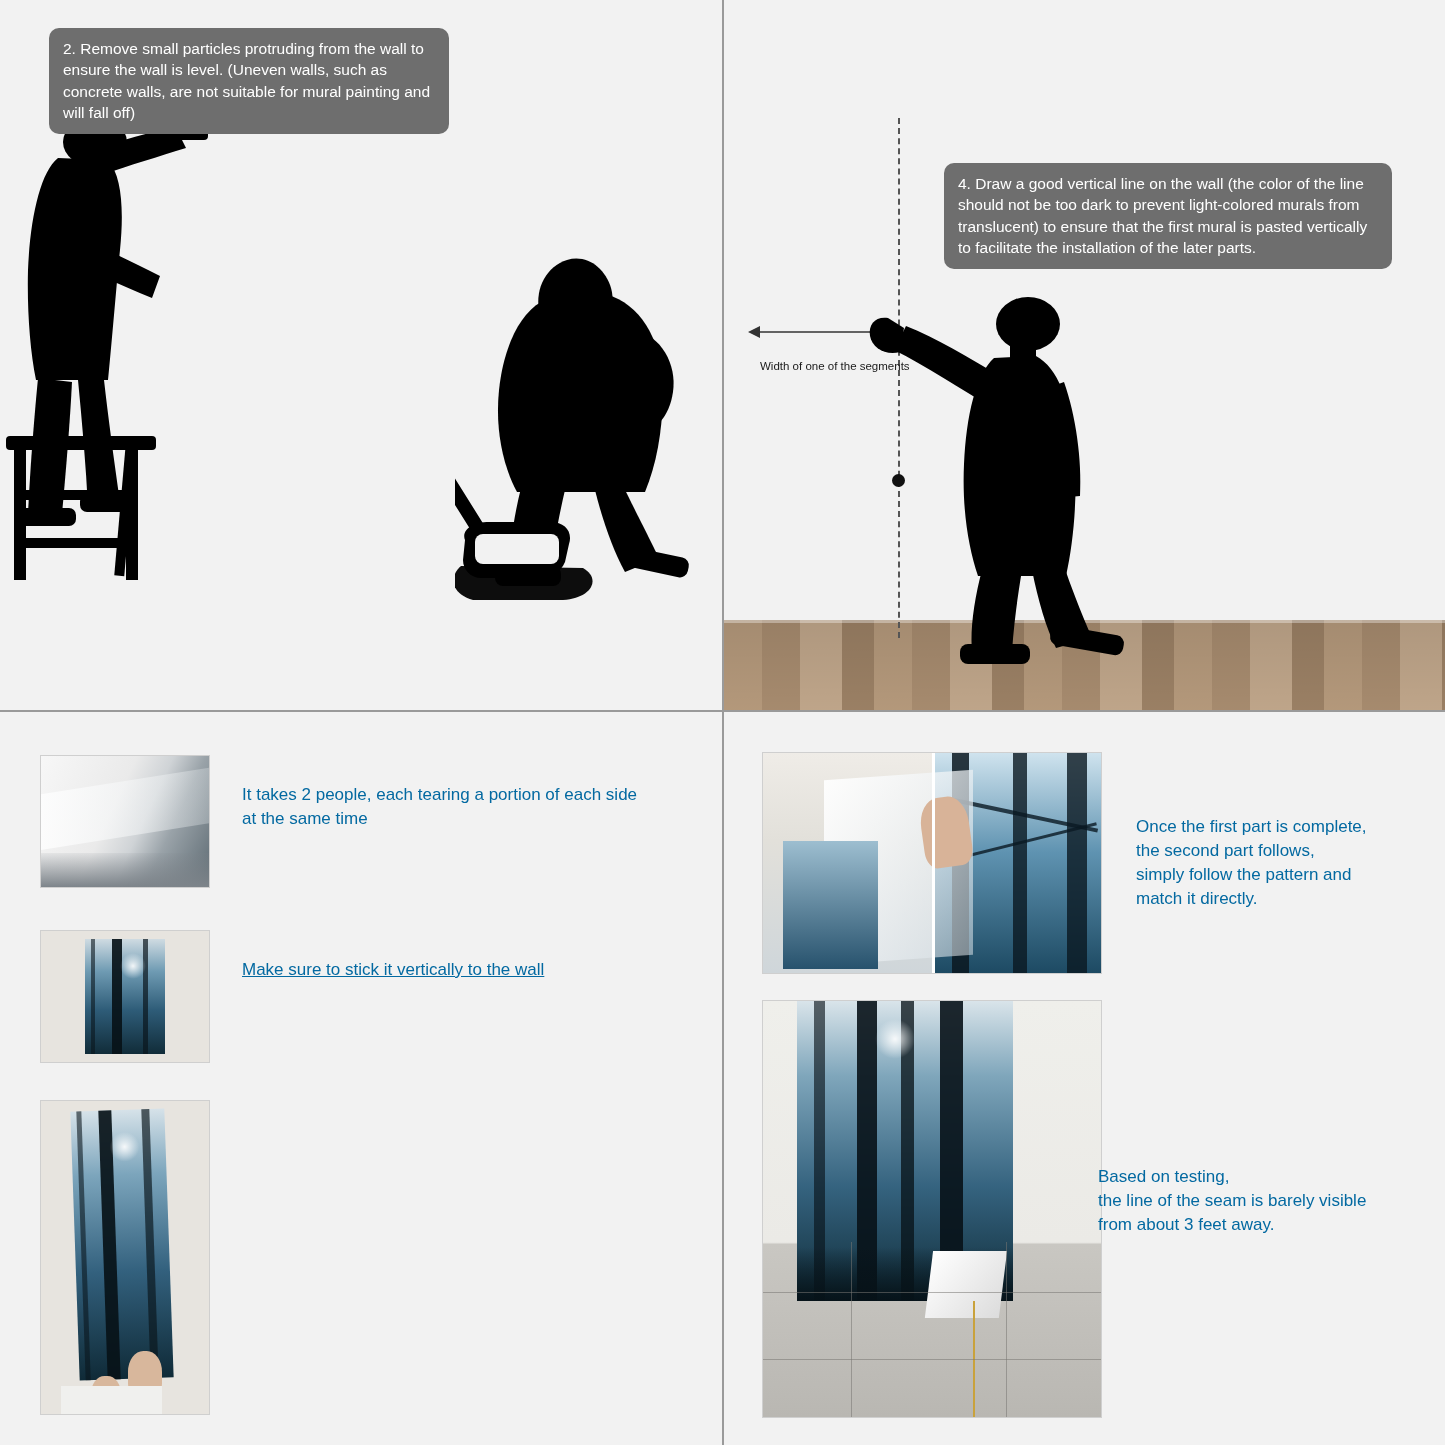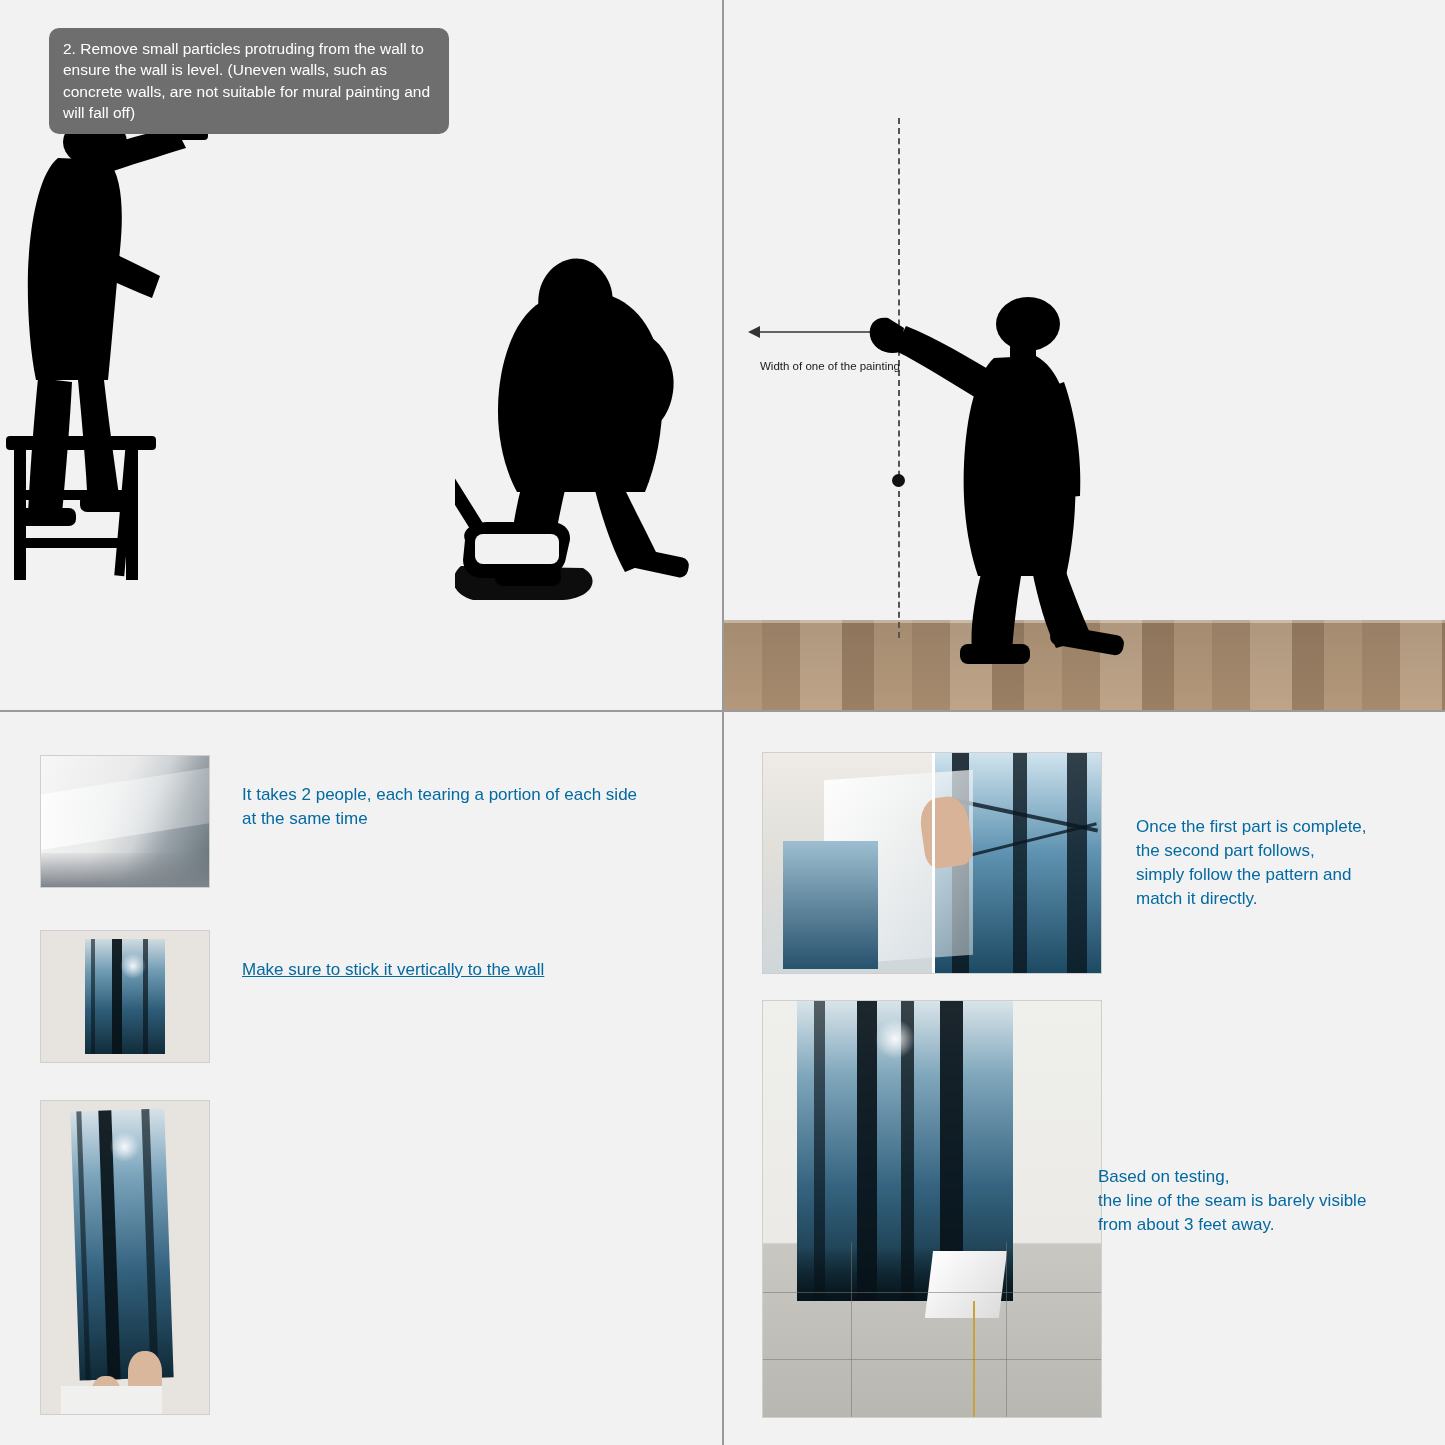--- a/index.html
+++ b/index.html
@@ -307,21 +307,21 @@
 
   <div id="floor-strip"></div>
 
   <div id="plumb-line"></div>
   <div id="plumb-dot"></div>
 
   <svg id="width-arrow" viewBox="0 0 152 14">
     <line x1="6" y1="7" x2="152" y2="7" stroke="#333" stroke-width="1.6"></line>
     <polygon points="0,7 12,1 12,13" fill="#333"></polygon>
   </svg>
-  <div id="width-label">Width of one of the painting</div>
+  <div id="width-label">Width of one of the segments</div>
 
   <svg class="silo" id="silo-marker" width="280" height="400" viewBox="0 0 280 400">
     <g fill="#000000">
 
       <ellipse cx="168" cy="54" rx="32" ry="27"></ellipse>
 
       <path d="M150 72 L176 78 L176 96 L150 92 Z"></path>
 
       <path d="M134 88 C116 104, 106 146, 104 194 C102 238, 108 276, 118 306 L206 306 C214 270, 218 222, 214 178 C210 130, 198 98, 176 86 Z"></path>
 
@@ -332,20 +332,21 @@
       <path d="M204 112 C216 146, 222 190, 220 226 L198 228 C196 190, 190 150, 182 120 Z"></path>
 
       <path d="M122 300 C114 330, 110 360, 112 382 L152 382 C154 352, 158 324, 162 300 Z"></path>
       <path d="M172 300 C178 330, 186 358, 196 378 L232 368 C220 340, 210 314, 204 296 Z"></path>
 
       <rect x="100" y="374" width="70" height="20" rx="8"></rect>
       <rect x="190" y="360" width="74" height="20" rx="8" transform="rotate(10 226 370)"></rect>
     </g>
   </svg>
 
+  <div class="callout" id="callout-step4">4. Draw a good vertical line on the wall (the color of the line should not be too dark to prevent light-colored murals from translucent) to ensure that the first mural is pasted vertically to facilitate the installation of the later parts.</div>
 
   <div class="quad" id="quad-bl"></div>
 
   <div class="photo" id="photo-tear">
     <div class="img-peel"></div>
   </div>
   <div class="caption" id="cap-tear">It takes 2 people, each tearing a portion of each side
  at the same time</div>
 
   <div class="photo" id="photo-vert">

